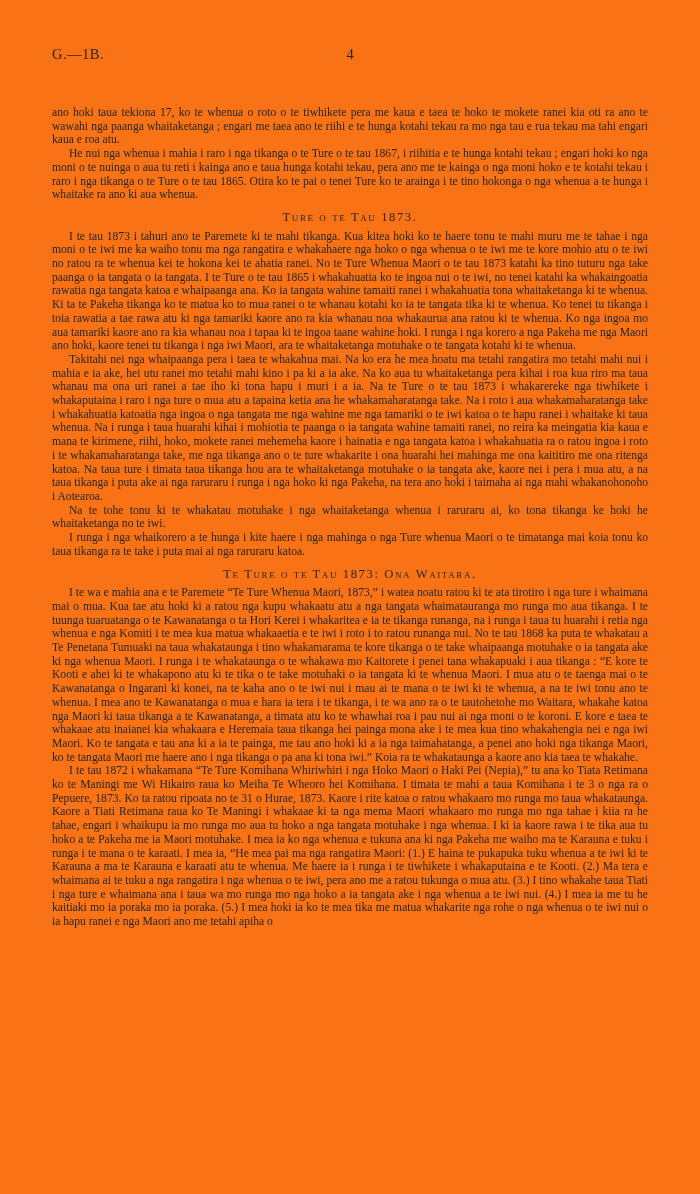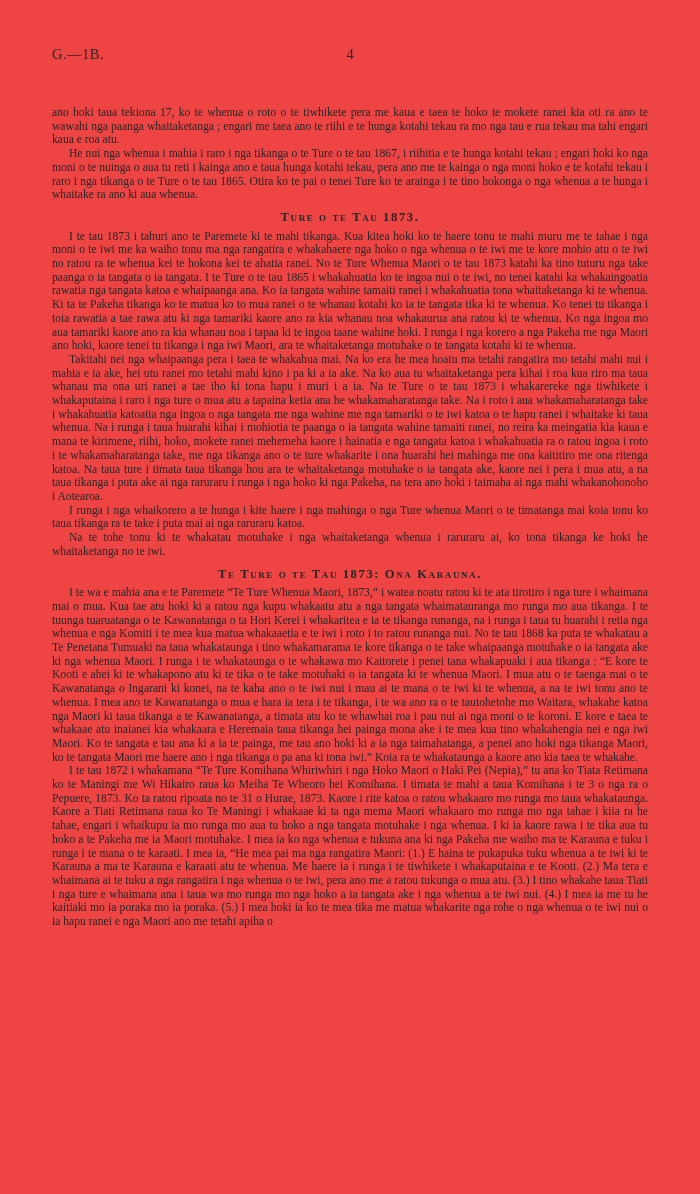--- a/index.html
+++ b/index.html
@@ -4,21 +4,21 @@
 <style>
   html, body {
     margin: 0;
     padding: 0;
     background: #e9e9e5;
   }
   .page {
     width: 700px;
     height: 1194px;
     margin: 0 auto;
-    background: #ef4444;
+    background: #f97316;
     color: #262626;
     font-family: "Liberation Serif", "DejaVu Serif", serif;
     box-sizing: border-box;
     padding: 46px 52px 28px 52px;
     position: relative;
     overflow: hidden;
   }
   .running-head {
     position: relative;
     height: 20px;
@@ -49,21 +49,21 @@
     text-indent: 17px;
   }
   .body-text p.continued {
     text-indent: 0;
   }
   .section-heading {
     text-align: center;
     font-variant: small-caps;
     letter-spacing: 1.6px;
     font-size: 12.6px;
-    font-weight: bold;
+    font-weight: normal;
     margin: 9px 0 5px 0;
   }
 </style>
 </head>
 <body>
 
 <div class="page">
 
   <div class="running-head">
     <span class="doc-ref">G.—1B.</span>
@@ -75,25 +75,25 @@
     <p class="continued">ano hoki taua tekiona 17, ko te whenua o roto o te tiwhikete pera me kaua e taea te hoko te mokete ranei kia oti ra ano te wawahi nga paanga whaitaketanga ; engari me taea ano te riihi e te hunga kotahi tekau ra mo nga tau e rua tekau ma tahi engari kaua e roa atu.</p>
 
     <p>He nui nga whenua i mahia i raro i nga tikanga o te Ture o te tau 1867, i riihitia e te hunga kotahi tekau ; engari hoki ko nga moni o te nuinga o aua tu reti i kainga ano e taua hunga kotahi tekau, pera ano me te kainga o nga moni hoko e te kotahi tekau i raro i nga tikanga o te Ture o te tau 1865.  Otira ko te pai o tenei Ture ko te arainga i te tino hokonga o nga whenua a te hunga i whaitake ra ano ki aua whenua.</p>
 
     <h2 class="section-heading">Ture o te Tau 1873.</h2>
 
     <p>I te tau 1873 i tahuri ano te Paremete ki te mahi tikanga.  Kua kitea hoki ko te haere tonu te mahi muru me te tahae i nga moni o te iwi me ka waiho tonu ma nga rangatira e whakahaere nga hoko o nga whenua o te iwi me te kore mohio atu o te iwi no ratou ra te whenua kei te hokona kei te ahatia ranei.  No te Ture Whenua Maori o te tau 1873 katahi ka tino tuturu nga take paanga o ia tangata o ia tangata.  I te Ture o te tau 1865 i whakahuatia ko te ingoa nui o te iwi, no tenei katahi ka whakaingoatia rawatia nga tangata katoa e whaipaanga ana.  Ko ia tangata wahine tamaiti ranei i whakahuatia tona whaitaketanga ki te whenua.  Ki ta te Pakeha tikanga ko te matua ko to mua ranei o te whanau kotahi ko ia te tangata tika ki te whenua.  Ko tenei tu tikanga i toia rawatia a tae rawa atu ki nga tamariki kaore ano ra kia whanau noa whakaurua ana ratou ki te whenua.  Ko nga ingoa mo aua tamariki kaore ano ra kia whanau noa i tapaa ki te ingoa taane wahine hoki.  I runga i nga korero a nga Pakeha me nga Maori ano hoki, kaore tenei tu tikanga i nga iwi Maori, ara te whaitaketanga motuhake o te tangata kotahi ki te whenua.</p>
 
     <p>Takitahi nei nga whaipaanga pera i taea te whakahua mai.  Na ko era he mea hoatu ma tetahi rangatira mo tetahi mahi nui i mahia e ia ake, hei utu ranei mo tetahi mahi kino i pa ki a ia ake.  Na ko aua tu whaitaketanga pera kihai i roa kua riro ma taua whanau ma ona uri ranei a tae iho ki tona hapu i muri i a ia.  Na te Ture o te tau 1873 i whakarereke nga tiwhikete i whakaputaina i raro i nga ture o mua atu a tapaina ketia ana he whakamaharatanga take.  Na i roto i aua whakamaharatanga take i whakahuatia katoatia nga ingoa o nga tangata me nga wahine me nga tamariki o te iwi katoa o te hapu ranei i whaitake ki taua whenua.  Na i runga i taua huarahi kihai i mohiotia te paanga o ia tangata wahine tamaiti ranei, no reira ka meingatia kia kaua e mana te kirimene, riihi, hoko, mokete ranei mehemeha kaore i hainatia e nga tangata katoa i whakahuatia ra o ratou ingoa i roto i te whakamaharatanga take, me nga tikanga ano o te ture whakarite i ona huarahi hei mahinga me ona kaititiro me ona ritenga katoa.  Na taua ture i timata taua tikanga hou ara te whaitaketanga motuhake o ia tangata ake, kaore nei i pera i mua atu, a na taua tikanga i puta ake ai nga raruraru i runga i nga hoko ki nga Pakeha, na tera ano hoki i taimaha ai nga mahi whakanohonoho i Aotearoa.</p>
 
+    <p>Na te tohe tonu ki te whakatau motuhake i nga whaitaketanga whenua i raruraru ai, ko tona tikanga ke hoki he whaitaketanga no te iwi.</p>
+
     <p>I runga i nga whaikorero a te hunga i kite haere i nga mahinga o nga Ture whenua Maori o te timatanga mai koia tonu ko taua tikanga ra te take i puta mai ai nga raruraru katoa.</p>
 
-    <p>Na te tohe tonu ki te whakatau motuhake i nga whaitaketanga whenua i raruraru ai, ko tona tikanga ke hoki he whaitaketanga no te iwi.</p>
-
-    <h2 class="section-heading">Te Ture o te Tau 1873: Ona Karauna.</h2>
+    <h2 class="section-heading">Te Ture o te Tau 1873: Ona Waitara.</h2>
 
     <p>I te wa e mahia ana e te Paremete “Te Ture Whenua Maori, 1873,” i watea noatu ratou ki te ata tirotiro i nga ture i whaimana mai o mua.  Kua tae atu hoki ki a ratou nga kupu whakaatu atu a nga tangata whaimatauranga mo runga mo aua tikanga.  I te tuunga tuaruatanga o te Kawanatanga o ta Hori Kerei i whakaritea e ia te tikanga runanga, na i runga i taua tu huarahi i retia nga whenua e nga Komiti i te mea kua matua whakaaetia e te iwi i roto i to ratou runanga nui.  No te tau 1868 ka puta te whakatau a Te Penetana Tumuaki na taua whakataunga i tino whakamarama te kore tikanga o te take whaipaanga motuhake o ia tangata ake ki nga whenua Maori.  I runga i te whakataunga o te whakawa mo Kaitorete i penei tana whakapuaki i aua tikanga : “E kore te Kooti e ahei ki te whakapono atu ki te tika o te take motuhaki o ia tangata ki te whenua Maori.  I mua atu o te taenga mai o te Kawanatanga o Ingarani ki konei, na te kaha ano o te iwi nui i mau ai te mana o te iwi ki te whenua, a na te iwi tonu ano te whenua.  I mea ano te Kawanatanga o mua e hara ia tera i te tikanga, i te wa ano ra o te tautohetohe mo Waitara, whakahe katoa nga Maori ki taua tikanga a te Kawanatanga, a timata atu ko te whawhai roa i pau nui ai nga moni o te koroni.  E kore e taea te whakaae atu inaianei kia whakaara e Heremaia taua tikanga hei painga mona ake i te mea kua tino whakahengia nei e nga iwi Maori.  Ko te tangata e tau ana ki a ia te painga, me tau ano hoki ki a ia nga taimahatanga, a penei ano hoki nga tikanga Maori, ko te tangata Maori me haere ano i nga tikanga o pa ana ki tona iwi.”  Koia ra te whakataunga a kaore ano kia taea te whakahe.</p>
 
     <p>I te tau 1872 i whakamana “Te Ture Komihana Whiriwhiri i nga Hoko Maori o Haki Pei (Nepia),” tu ana ko Tiata Retimana ko te Maningi me Wi Hikairo raua ko Meiha Te Wheoro hei Komihana.  I timata te mahi a taua Komihana i te 3 o nga ra o Pepuere, 1873.  Ko ta ratou ripoata no te 31 o Hurae, 1873.  Kaore i rite katoa o ratou whakaaro mo runga mo taua whakataunga.  Kaore a Tiati Retimana raua ko Te Maningi i whakaae ki ta nga mema Maori whakaaro mo runga mo nga tahae i kiia ra he tahae, engari i whaikupu ia mo runga mo aua tu hoko a nga tangata motuhake i nga whenua.  I ki ia kaore rawa i te tika aua tu hoko a te Pakeha me ia Maori motuhake.  I mea ia ko nga whenua e tukuna ana ki nga Pakeha me waiho ma te Karauna e tuku i runga i te mana o te karaati.  I mea ia, “He mea pai ma nga rangatira Maori: (1.) E haina te pukapuka tuku whenua a te iwi ki te Karauna a ma te Karauna e karaati atu te whenua.  Me haere ia i runga i te tiwhikete i whakaputaina e te Kooti.  (2.) Ma tera e whaimana ai te tuku a nga rangatira i nga whenua o te iwi, pera ano me a ratou tukunga o mua atu.  (3.) I tino whakahe taua Tiati i nga ture e whaimana ana i taua wa mo runga mo nga hoko a ia tangata ake i nga whenua a te iwi nui.  (4.) I mea ia me tu he kaitiaki mo ia poraka mo ia poraka.  (5.) I mea hoki ia ko te mea tika me matua whakarite nga rohe o nga whenua o te iwi nui o ia hapu ranei e nga Maori ano me tetahi apiha o</p>
 
   </div>
 
 </div>
 
 </body></html>

